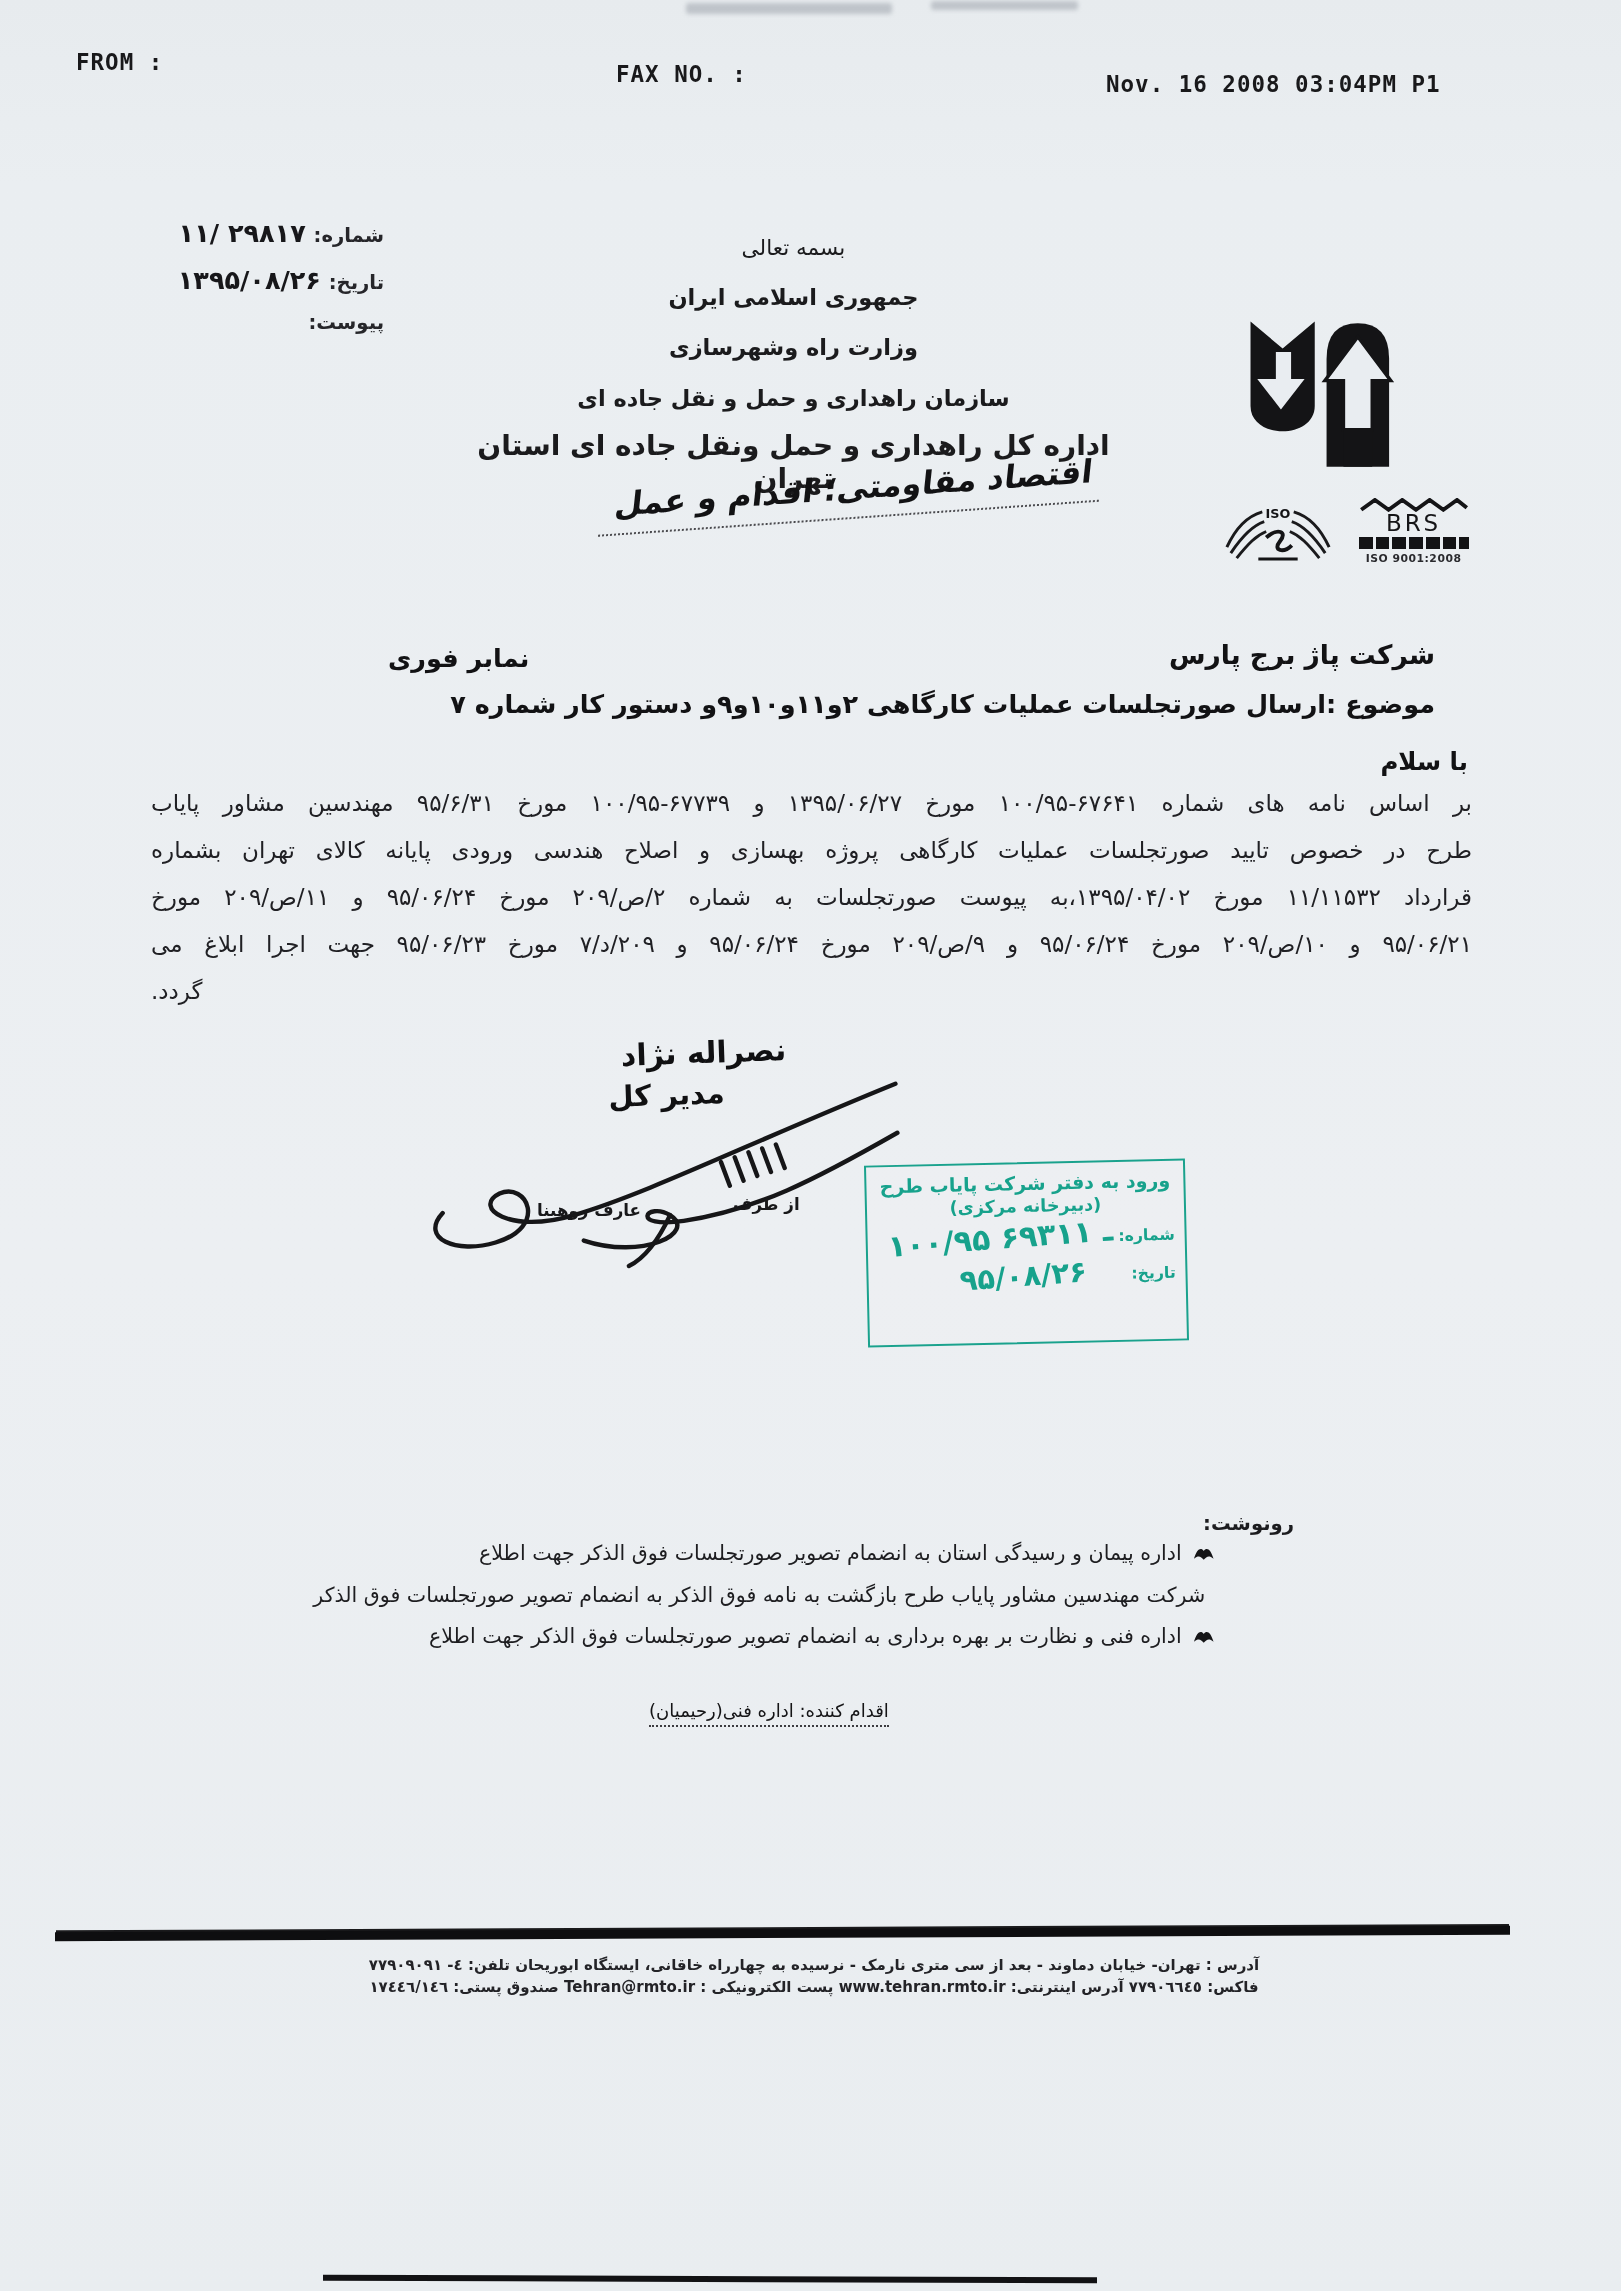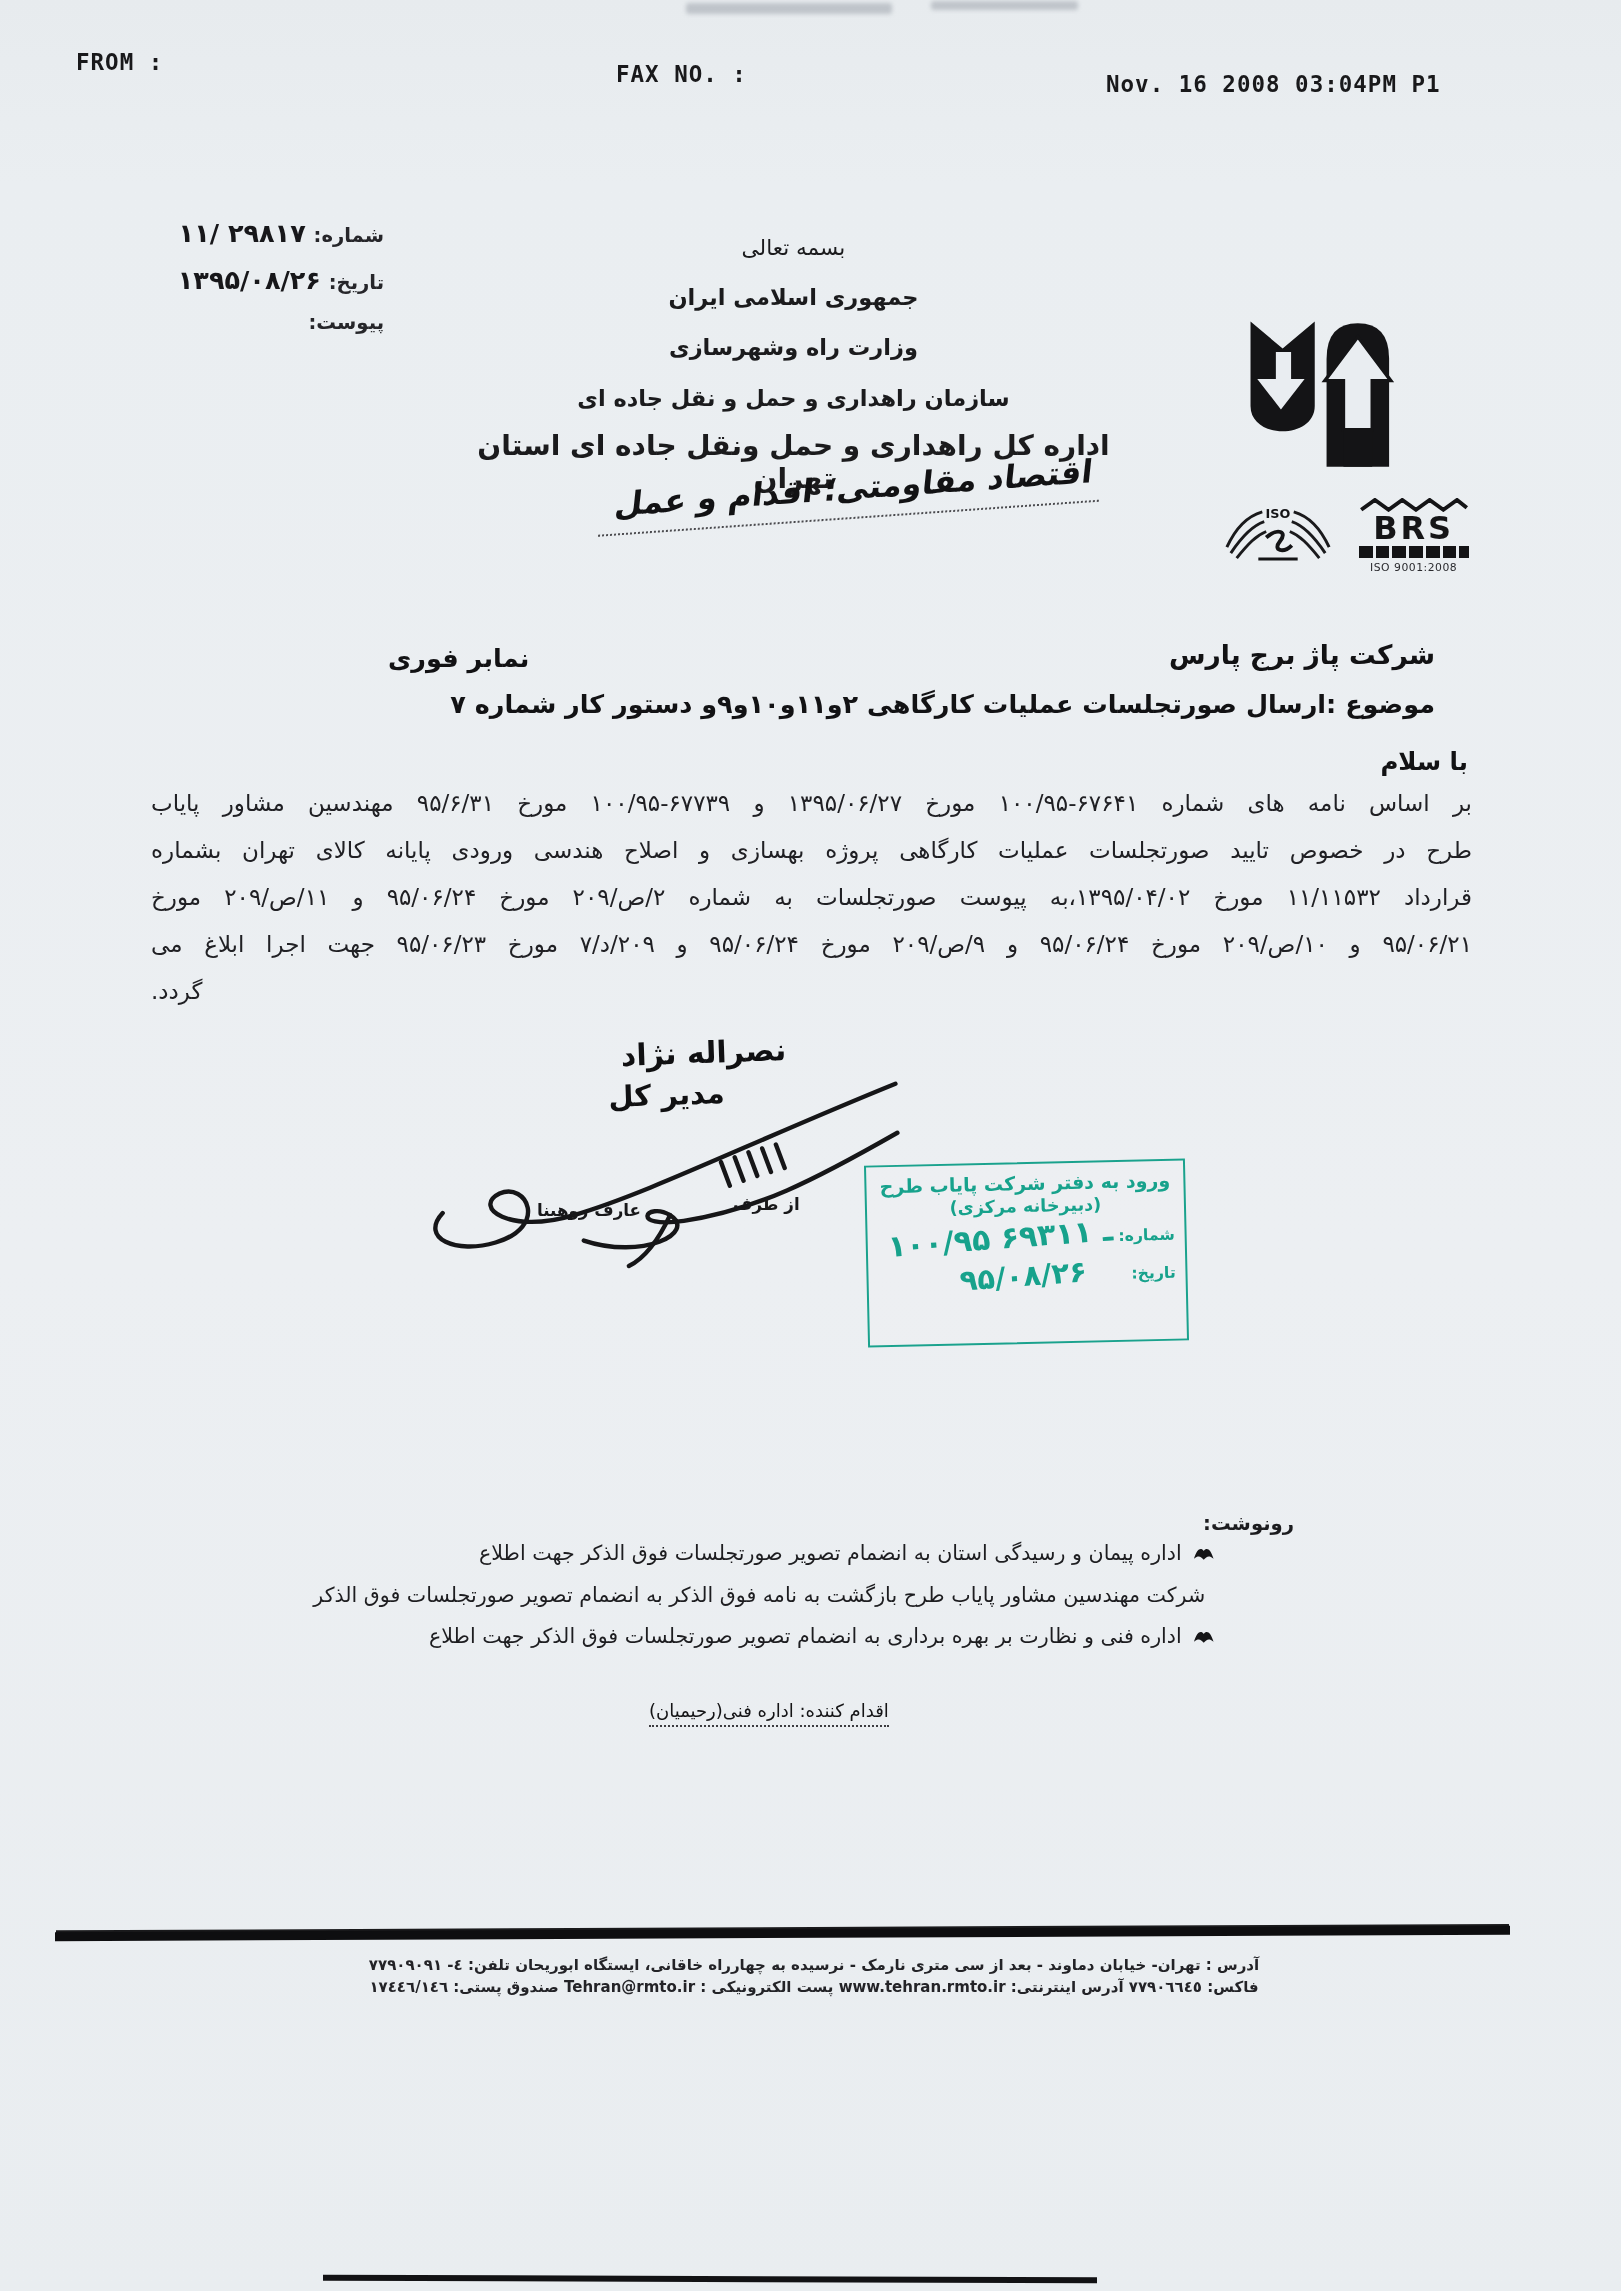--- a/index.html
+++ b/index.html
@@ -31,24 +31,24 @@
   .lh5 { font-size:28px; font-weight:bold; }
   .slogan {
     direction:rtl; font-size:32px; font-weight:bold; color:#121214;
     transform:rotate(-4deg) skewX(-10deg); white-space:nowrap;
     border-bottom:2.9px dotted #4a4a4e; padding:0 9.8px 9.8px 13.7px;
   }
 
   
   .badges { display:flex; gap:21.6px; align-items:flex-start; }
   .brs-badge { width:110px; text-align:center; }
-  .brs-word { font-size:32px; font-weight:bold; letter-spacing:2.9px; color:#151517; line-height:1; }
+  .brs-word { font-size:23px; font-weight:normal; letter-spacing:2.9px; color:#151517; line-height:1; }
   .brs-bar { height:12.7px; margin-top:2px; background:
       repeating-linear-gradient(90deg,#131315 0 13.7px, #e9edf1 13.7px 16.7px); }
-  .brs-cert { font-size:10.8px; font-weight:normal; color:#2a2a2e; margin-top:2.9px; letter-spacing:0.5px; }
+  .brs-cert { font-size:10.8px; font-weight:bold; color:#2a2a2e; margin-top:2.9px; letter-spacing:0.5px; }
 
   
   .to-line  { direction:rtl; font-size:26.5px; font-weight:bold; color:#121214; white-space:nowrap; }
   .urgent   { direction:rtl; font-size:25.5px; font-weight:bold; color:#121214; }
   .subject  { direction:rtl; font-size:25.5px; font-weight:bold; color:#121214; white-space:nowrap; }
   .salam    { direction:rtl; font-size:24.5px; font-weight:bold; color:#121214; }
 
   
   .body-par { direction:rtl; width:1321px; font-size:23px; color:#202024; }
   .body-line { height:47px; text-align:justify; text-align-last:justify; white-space:nowrap; }

